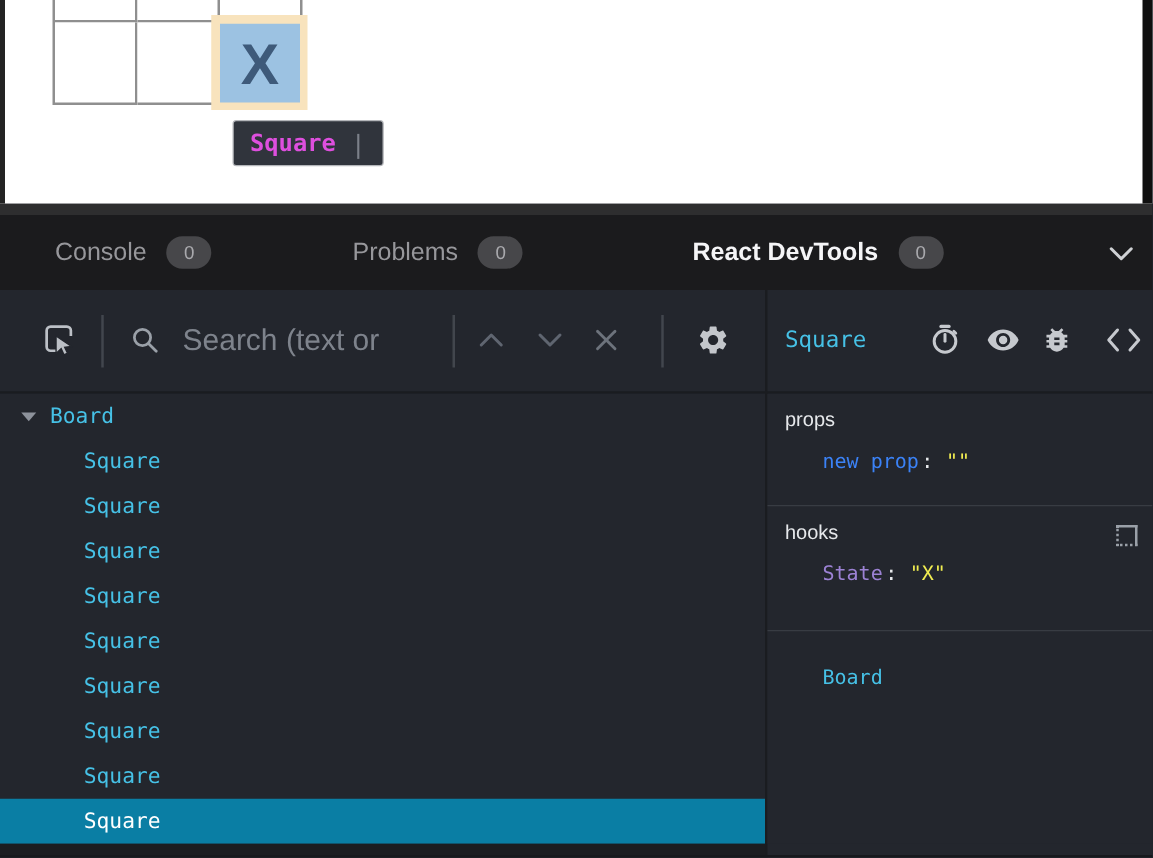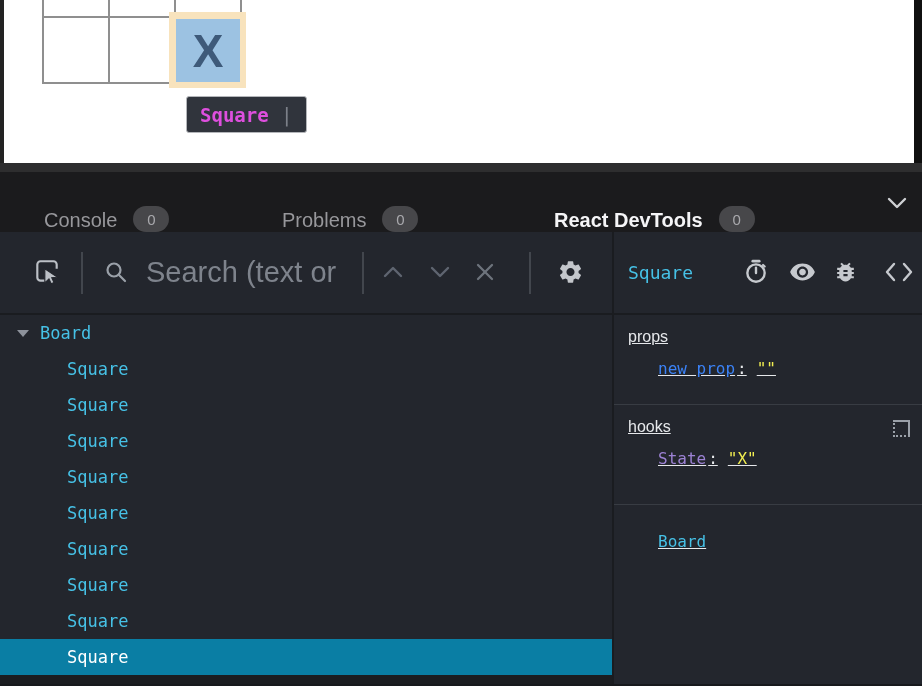--- a/index.html
+++ b/index.html
@@ -16,50 +16,50 @@
   .highlight-content { position: absolute; left: 7px; top: 7px; right: 6px; bottom: 6px; background: #9cc2e2; display: flex; align-items: center; justify-content: center; font-weight: bold; font-size: 46px; color: #3e5a7a; }
   .size-tooltip { position: absolute; left: 186px; top: 96px; height: 37px; background: #30343c; border: 1px solid #b4b6ba; border-radius: 3px; display: inline-flex; align-items: center; padding: 0 13px; gap: 12px; font-family: "DejaVu Sans Mono", monospace; font-weight: bold; font-size: 19px; white-space: nowrap; }
   .size-tooltip .comp { color: #de4fde; }
   .size-tooltip .bar  { color: #7c8089; font-weight: normal; font-size: 20px; }
   .size-tooltip .dims { color: #d6d8da; }
 
   .window-band { position: absolute; left: 0; top: 163px; width: 922px; height: 9px; background: #2e2e2f; }
 
   
   .tab-bar { position: absolute; left: 0; top: 172px; width: 922px; height: 60px; background: #1b1b1d; }
-  .tab { position: absolute; top: 0; height: 60px; display: flex; align-items: flex-end; gap: 16px; cursor: default; }
+  .tab { position: absolute; top: 0; height: 60px; display: flex; align-items: center; gap: 16px; cursor: default; }
   .tab-label { font-size: 20px; color: #97979b; }
   .tab.active .tab-label { color: #f5f5f7; font-weight: 600; }
   .badge { min-width: 36px; height: 26px; border-radius: 13px; background: #47474a; color: #a9a9ad; font-size: 15px; display: inline-flex; align-items: center; justify-content: center; padding: 0 6px; }
   .tab-chevron { position: absolute; right: 14px; top: 24px; }
 
   
   .toolbar { position: absolute; left: 0; top: 232px; width: 612px; height: 81px; background: #23262d; }
   .details-header { position: absolute; left: 614px; top: 232px; right: 0; height: 81px; background: #23262d; }
   .content-divider { position: absolute; left: 0; top: 313px; width: 922px; height: 2px; background: #1a1c20; }
   .panel-divider { position: absolute; left: 612px; top: 232px; width: 2px; height: 454px; background: #1a1c20; }
   .tb { position: absolute; top: 40px; transform: translateY(-50%); display: flex; align-items: center; justify-content: center; }
   .sep { position: absolute; top: 20px; width: 2px; height: 42px; background: #42464d; }
-  .search-input { position: absolute; left: 146px; top: 0; height: 81px; width: 212px; background: transparent; border: none; outline: none; color: #c9ccd2; font-size: 29px; font-family: "Liberation Sans", sans-serif; }
+  .search-input { position: absolute; left: 146px; top: 0; height: 81px; width: 212px; background: transparent; border: none; outline: none; color: #c9ccd2; font-size: 24px; font-family: "Liberation Sans", sans-serif; }
   .search-input::placeholder { color: #7e838c; }
   .dh-title { position: absolute; left: 14px; top: 40px; transform: translateY(-50%); font-family: "DejaVu Sans Mono", monospace; font-size: 18px; color: #46c1e6; }
 
   
   .tree { position: absolute; left: 0; top: 315px; width: 612px; height: 360px; background: #23262d; font-family: "DejaVu Sans Mono", monospace; font-size: 17px; }
   .tree-row { height: 36px; display: flex; align-items: center; color: #46c1e6; cursor: default; }
   .tree-row.root { padding-left: 17px; }
   .tree-row.child { padding-left: 67px; }
   .tree-row.selected { background: #0a7ea4; color: #ffffff; }
   .tri-down { width: 0; height: 0; border-left: 6px solid transparent; border-right: 6px solid transparent; border-top: 7px solid #8d929b; margin-right: 11px; }
   .bottom-strip { position: absolute; left: 0; top: 675px; width: 612px; height: 11px; background: #1b1d21; }
   .bottom-edge { position: absolute; left: 0; top: 684px; width: 922px; height: 2px; background: #17191d; }
 
   
   .details { position: absolute; left: 614px; top: 315px; right: 0; height: 360px; background: #23262d; color: #e6e8eb; }
-  .section { position: relative; padding: 13px 0 0 14px; border-bottom: 1px solid #383c43; text-decoration: underline; }
+  .section { position: relative; padding: 13px 0 0 14px; border-bottom: 1px solid #383c43; }
   .sec-props { height: 90px; }
   .sec-hooks { height: 100px; }
   .sec-rendered { height: 110px; border-bottom: none; }
   .sec-heading { font-size: 16px; color: #e6e8eb; }
   .kv-row { margin: 13px 0 0 30px; font-family: "DejaVu Sans Mono", monospace; font-size: 16px; display: flex; align-items: center; }
   .kv-key-muted { color: #3b82f6; }
   .kv-key-hook { color: #9c82d4; }
   .kv-sep { color: #e8eaed; margin: 0 10px 0 2px; }
   .kv-val { color: #f1ed51; }
   .rendered-item { margin: 14px 0 0 30px; font-family: "DejaVu Sans Mono", monospace; font-size: 16px; color: #46c1e6; }

